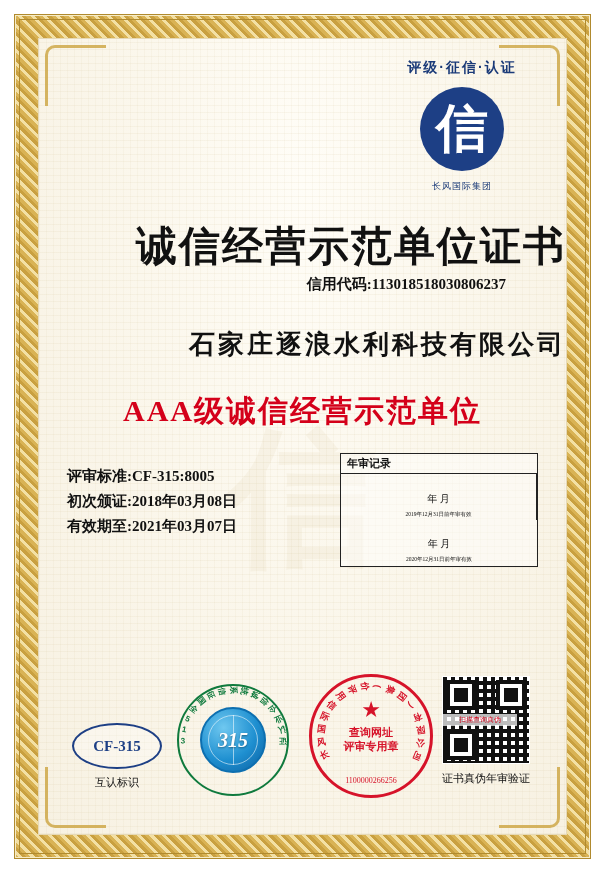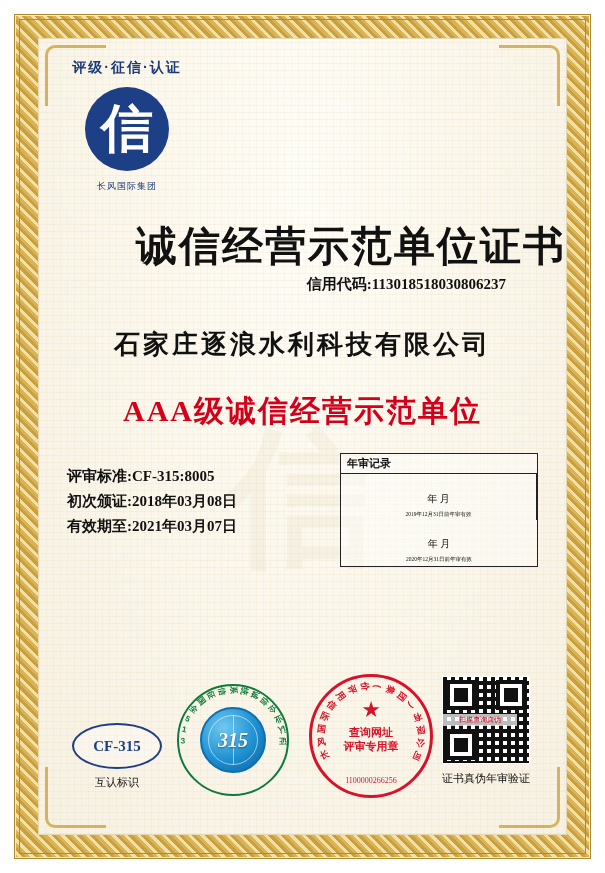--- a/index.html
+++ b/index.html
@@ -86,25 +86,25 @@
     opacity: 0.85;
   }
   .corner.tl { left: 6px;  top: 6px;    border-right: none; border-bottom: none; border-top-left-radius: 10px; }
   .corner.tr { right: 6px; top: 6px;    border-left: none;  border-bottom: none; border-top-right-radius: 10px; }
   .corner.bl { left: 6px;  bottom: 6px; border-right: none; border-top: none;    border-bottom-left-radius: 10px; }
   .corner.br { right: 6px; bottom: 6px; border-left: none;  border-top: none;    border-bottom-right-radius: 10px; }
 
   
   .emblem-wrap {
     position: absolute;
-    left: 0; right: 0;
+    left: 0; right: 16px;
     top: 20px;
     height: 150px;
     display: flex;
-    justify-content: flex-start;
+    justify-content: flex-end;
     align-items: flex-start;
   }
   .emblem {
     position: relative;
     width: 176px;
     height: 150px;
   }
   .emblem-arc-text {
     position: absolute;
     top: 0; left: 0; right: 0;
@@ -160,21 +160,21 @@
     top: 236px;
     font-size: 15px;
     font-weight: bold;
     color: #111111;
     font-family: "Liberation Serif", serif;
   }
   .company-name {
     position: absolute;
     left: 0; right: 0;
     top: 288px;
-    text-align: center;
+    text-align: right;
     font-family: "Liberation Serif", serif;
     font-size: 26px;
     font-weight: bold;
     color: #111111;
     letter-spacing: 3px;
   }
   .award-level {
     position: absolute;
     left: 0; right: 0;
     top: 352px;

